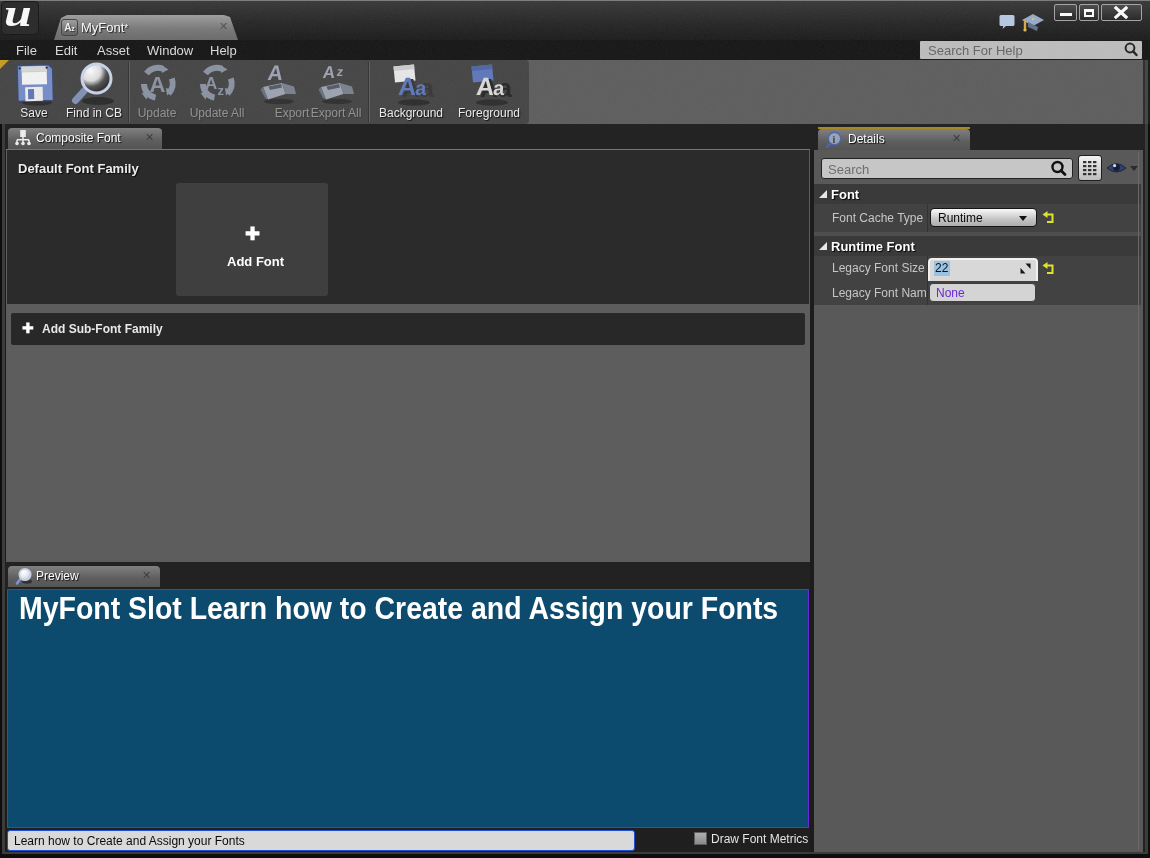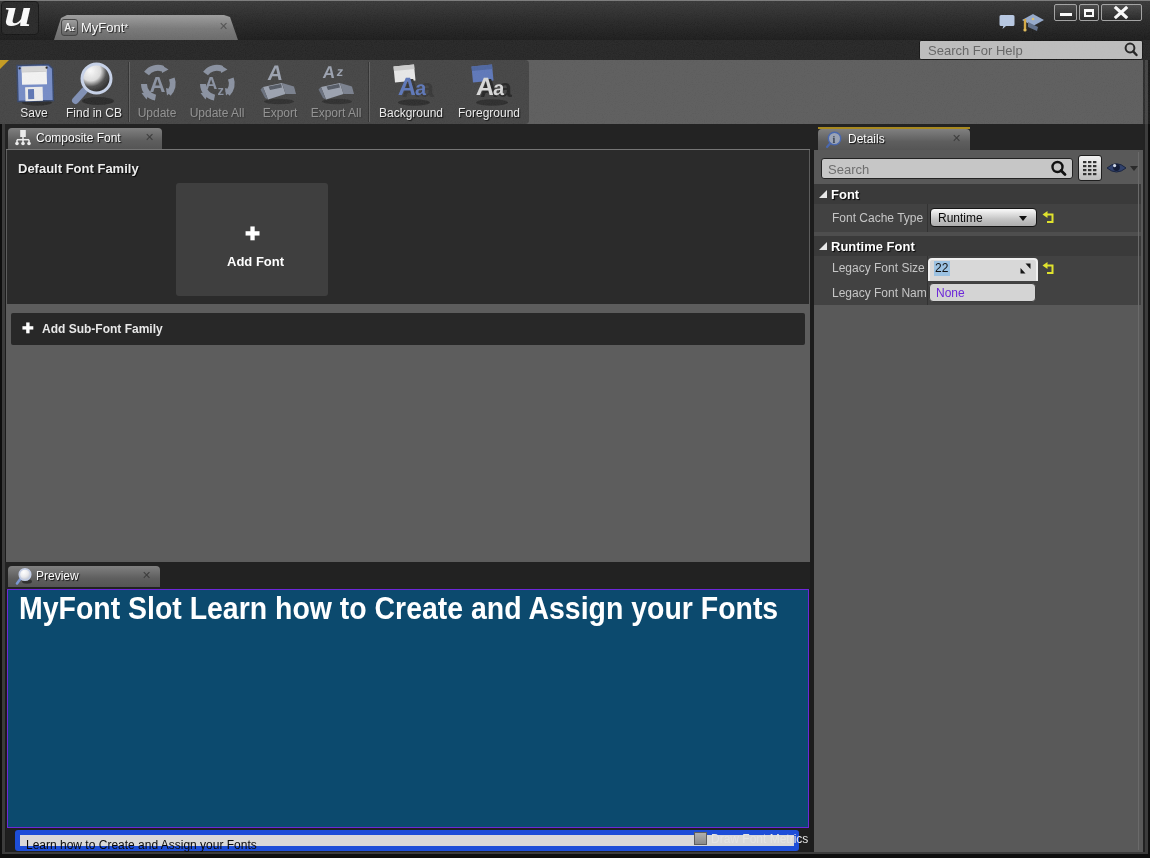--- a/index.html
+++ b/index.html
@@ -69,22 +69,22 @@
   border-right:4px solid transparent; border-top:5px solid #e8e8e8; }
 #addsub { position:absolute; left:5px; top:163px; width:794px; height:32px; background:#282828; border-radius:2px; }
 #addsub .plus { position:absolute; left:11px; top:7px; color:#fff; font-weight:bold; font-size:14px; }
 #addsub .txt { position:absolute; left:31px; top:9px; color:#e8e8e8; font-weight:bold; font-size:12px; }
 
 
 #pvblack { left:7px; top:589px; width:802px; height:239px; background:#0c4a6e; border:1px solid #6d28d9; }
 #pvtext { position:absolute; left:11px; top:0px; color:#fff; font-weight:bold; font-size:32px;
   white-space:nowrap; transform:scaleX(0.889); transform-origin:0 0; }
 #pvbar { left:6px; top:828px; width:804px; height:24px; background:#1f1f1f; }
-#pvinput { position:absolute; left:1px; top:2px; width:784px; height:21px; background:#d9d9d9;
-  border:5px solid #1d4ed8; border-radius:3px;margin-left:8px; }
+#pvinput { position:absolute; left:1px; top:2px; width:628px; height:21px; background:#d9d9d9;
+  border:1px solid #1d4ed8; border-radius:3px; }
 #pvinput span { position:absolute; left:6px; top:3px; font-size:12px; color:#0a0a0a; }
 #pvcheck { position:absolute; left:688px; top:4px; width:13px; height:13px;
   background:linear-gradient(#b0b0b0,#8a8a8a); border:1px solid #5e5e5e; }
 #pvmetrics { position:absolute; left:705px; top:4px; font-size:12px; color:#e4e4e4; }
 
 
 #dtline { left:818px; top:127px; width:152px; height:2px; background:#a8891f; }
 #dtbody { left:814px; top:150px; width:330px; height:702px; background:#595959; }
 #dtsearch { position:absolute; left:7px; top:8px; width:252px; height:21px; background:#c6c6c6;
   border:1px solid #222; border-radius:3px; }
@@ -134,20 +134,27 @@
     <path d="M2,2 h12 q1.5,0 1.5,1.5 v8 q0,1.5 -1.5,1.5 h-7 l-3.5,3 l0.8,-3 h-2.3 q-1.5,0 -1.5,-1.5 v-8 q0,-1.5 1.5,-1.5 z" fill="#b7c9e5"></path>
   </svg>
   <svg class="abs" style="left:1021px; top:11px" width="24" height="22">
     <polygon points="12,3 23,9 12,15 1,9" fill="#93a9cd"></polygon>
     <polygon points="7,11 17,16 16,20 7,16" fill="#5a6b88"></polygon>
     <line x1="4" y1="8" x2="4" y2="19" stroke="#d8a93c" stroke-width="2.4"></line>
     <circle cx="4" cy="19" r="1.6" fill="#e4bc55"></circle>
     <circle cx="12" cy="8" r="1.3" fill="#e0c068"></circle>
   </svg>
 
+  <div id="menubar" class="abs">
+    <span class="menuitem" style="left:16px">File</span>
+    <span class="menuitem" style="left:55px">Edit</span>
+    <span class="menuitem" style="left:97px">Asset</span>
+    <span class="menuitem" style="left:147px">Window</span>
+    <span class="menuitem" style="left:210px">Help</span>
+  </div>
   <div id="searchhelp" class="abs">
       <span>Search For Help</span>
     <svg width="16" height="16" style="position:absolute; right:3px; top:1px">
       <circle cx="7" cy="6" r="4.4" fill="none" stroke="#1a1a1a" stroke-width="2"></circle>
       <line x1="10.2" y1="9.4" x2="13.5" y2="13" stroke="#1a1a1a" stroke-width="2.4" stroke-linecap="round"></line>
     </svg>
   </div>
 
   <div id="toolbar" class="abs">
     <div id="tbgroups"></div>
@@ -251,21 +258,21 @@
       <g transform="skewX(-4)">
         <text x="13" y="32" font-size="25" font-weight="bold" fill="#dadada" font-family="Liberation Sans">A</text>
         <text x="30" y="32" font-size="20" font-weight="bold" fill="#dadada" font-family="Liberation Sans">a</text>
       </g>
     </svg>
 
     <div class="tblabel" style="left:34px">Save</div>
     <div class="tblabel" style="left:94px">Find in CB</div>
     <div class="tblabel dis" style="left:157px">Update</div>
     <div class="tblabel dis" style="left:217px">Update All</div>
-    <div class="tblabel dis" style="left:280px">Export</div>
+    <div class="tblabel dis" style="left:292px">Export</div>
     <div class="tblabel dis" style="left:336px">Export All</div>
     <div class="tblabel" style="left:411px">Background</div>
     <div class="tblabel" style="left:489px">Foreground</div>
   </div>
 
   <div class="abs" style="left:0; top:124px; width:1150px; height:26px; background:#232323"></div>
   <div class="abs" style="left:0; top:562px; width:810px; height:27px; background:#222"></div>
 
   <div class="ptab abs" style="left:8px; top:128px; width:154px;">
     <svg width="16" height="17" style="position:absolute; left:7px; top:2px">

